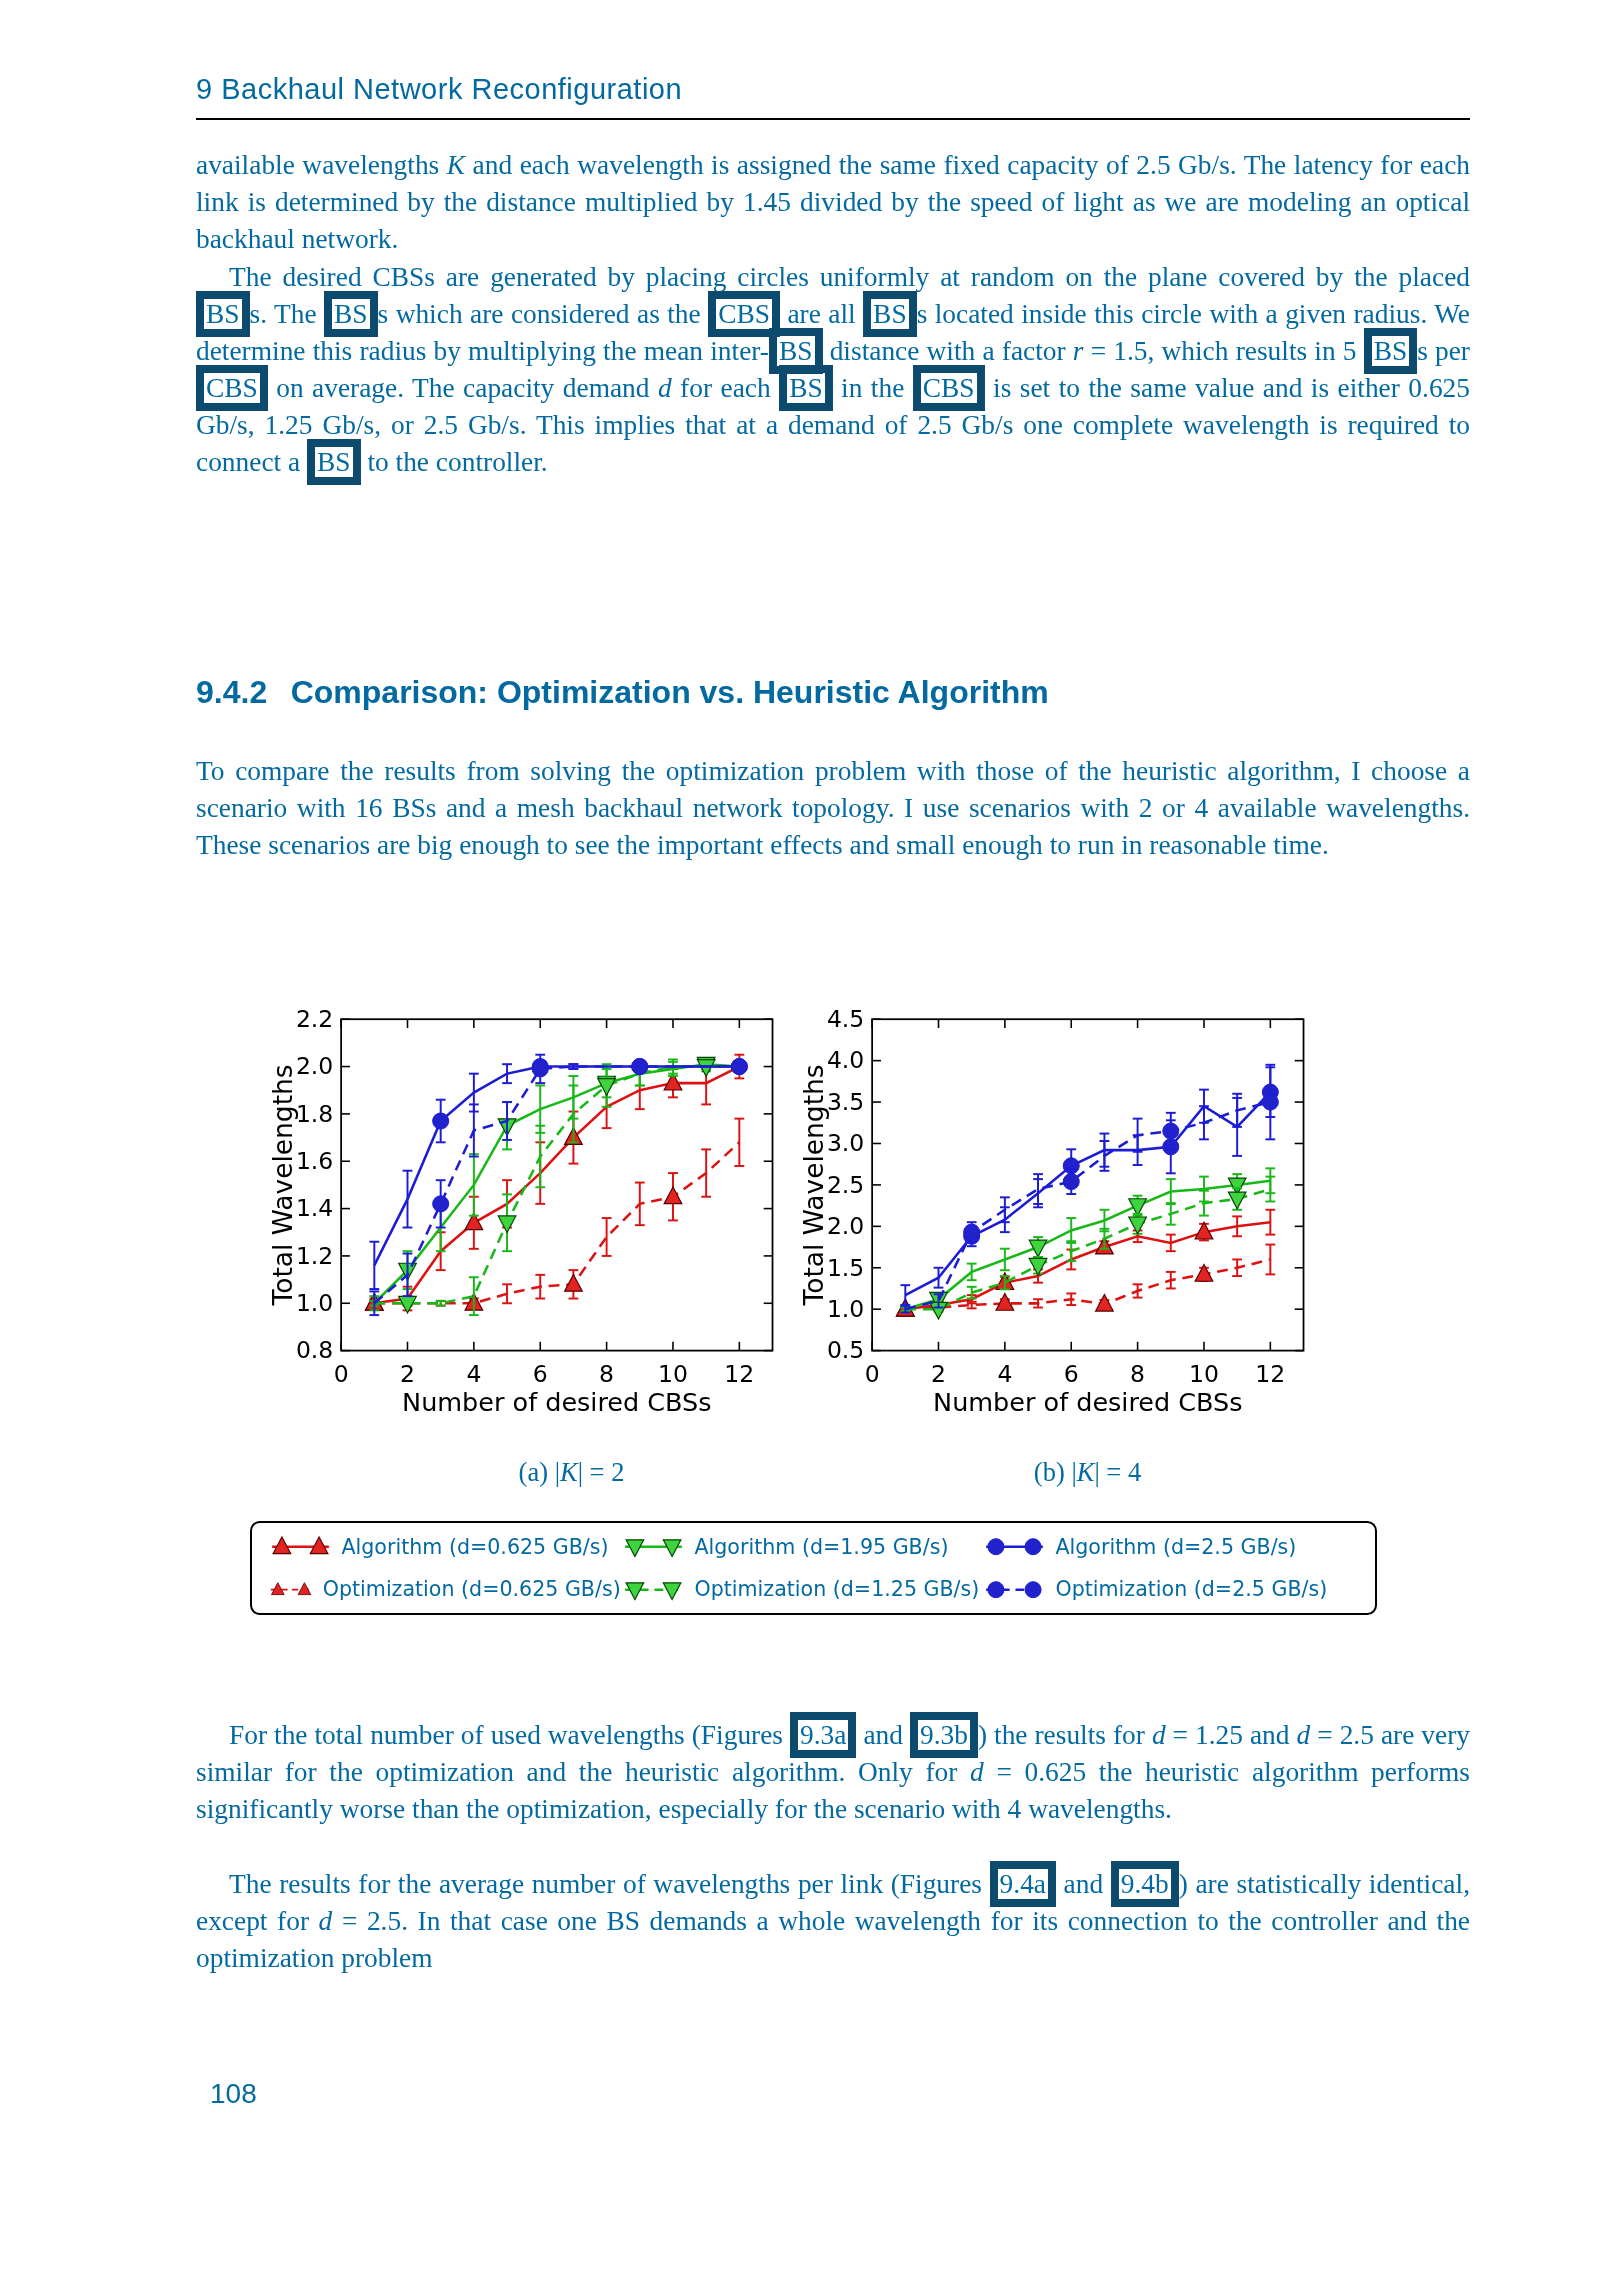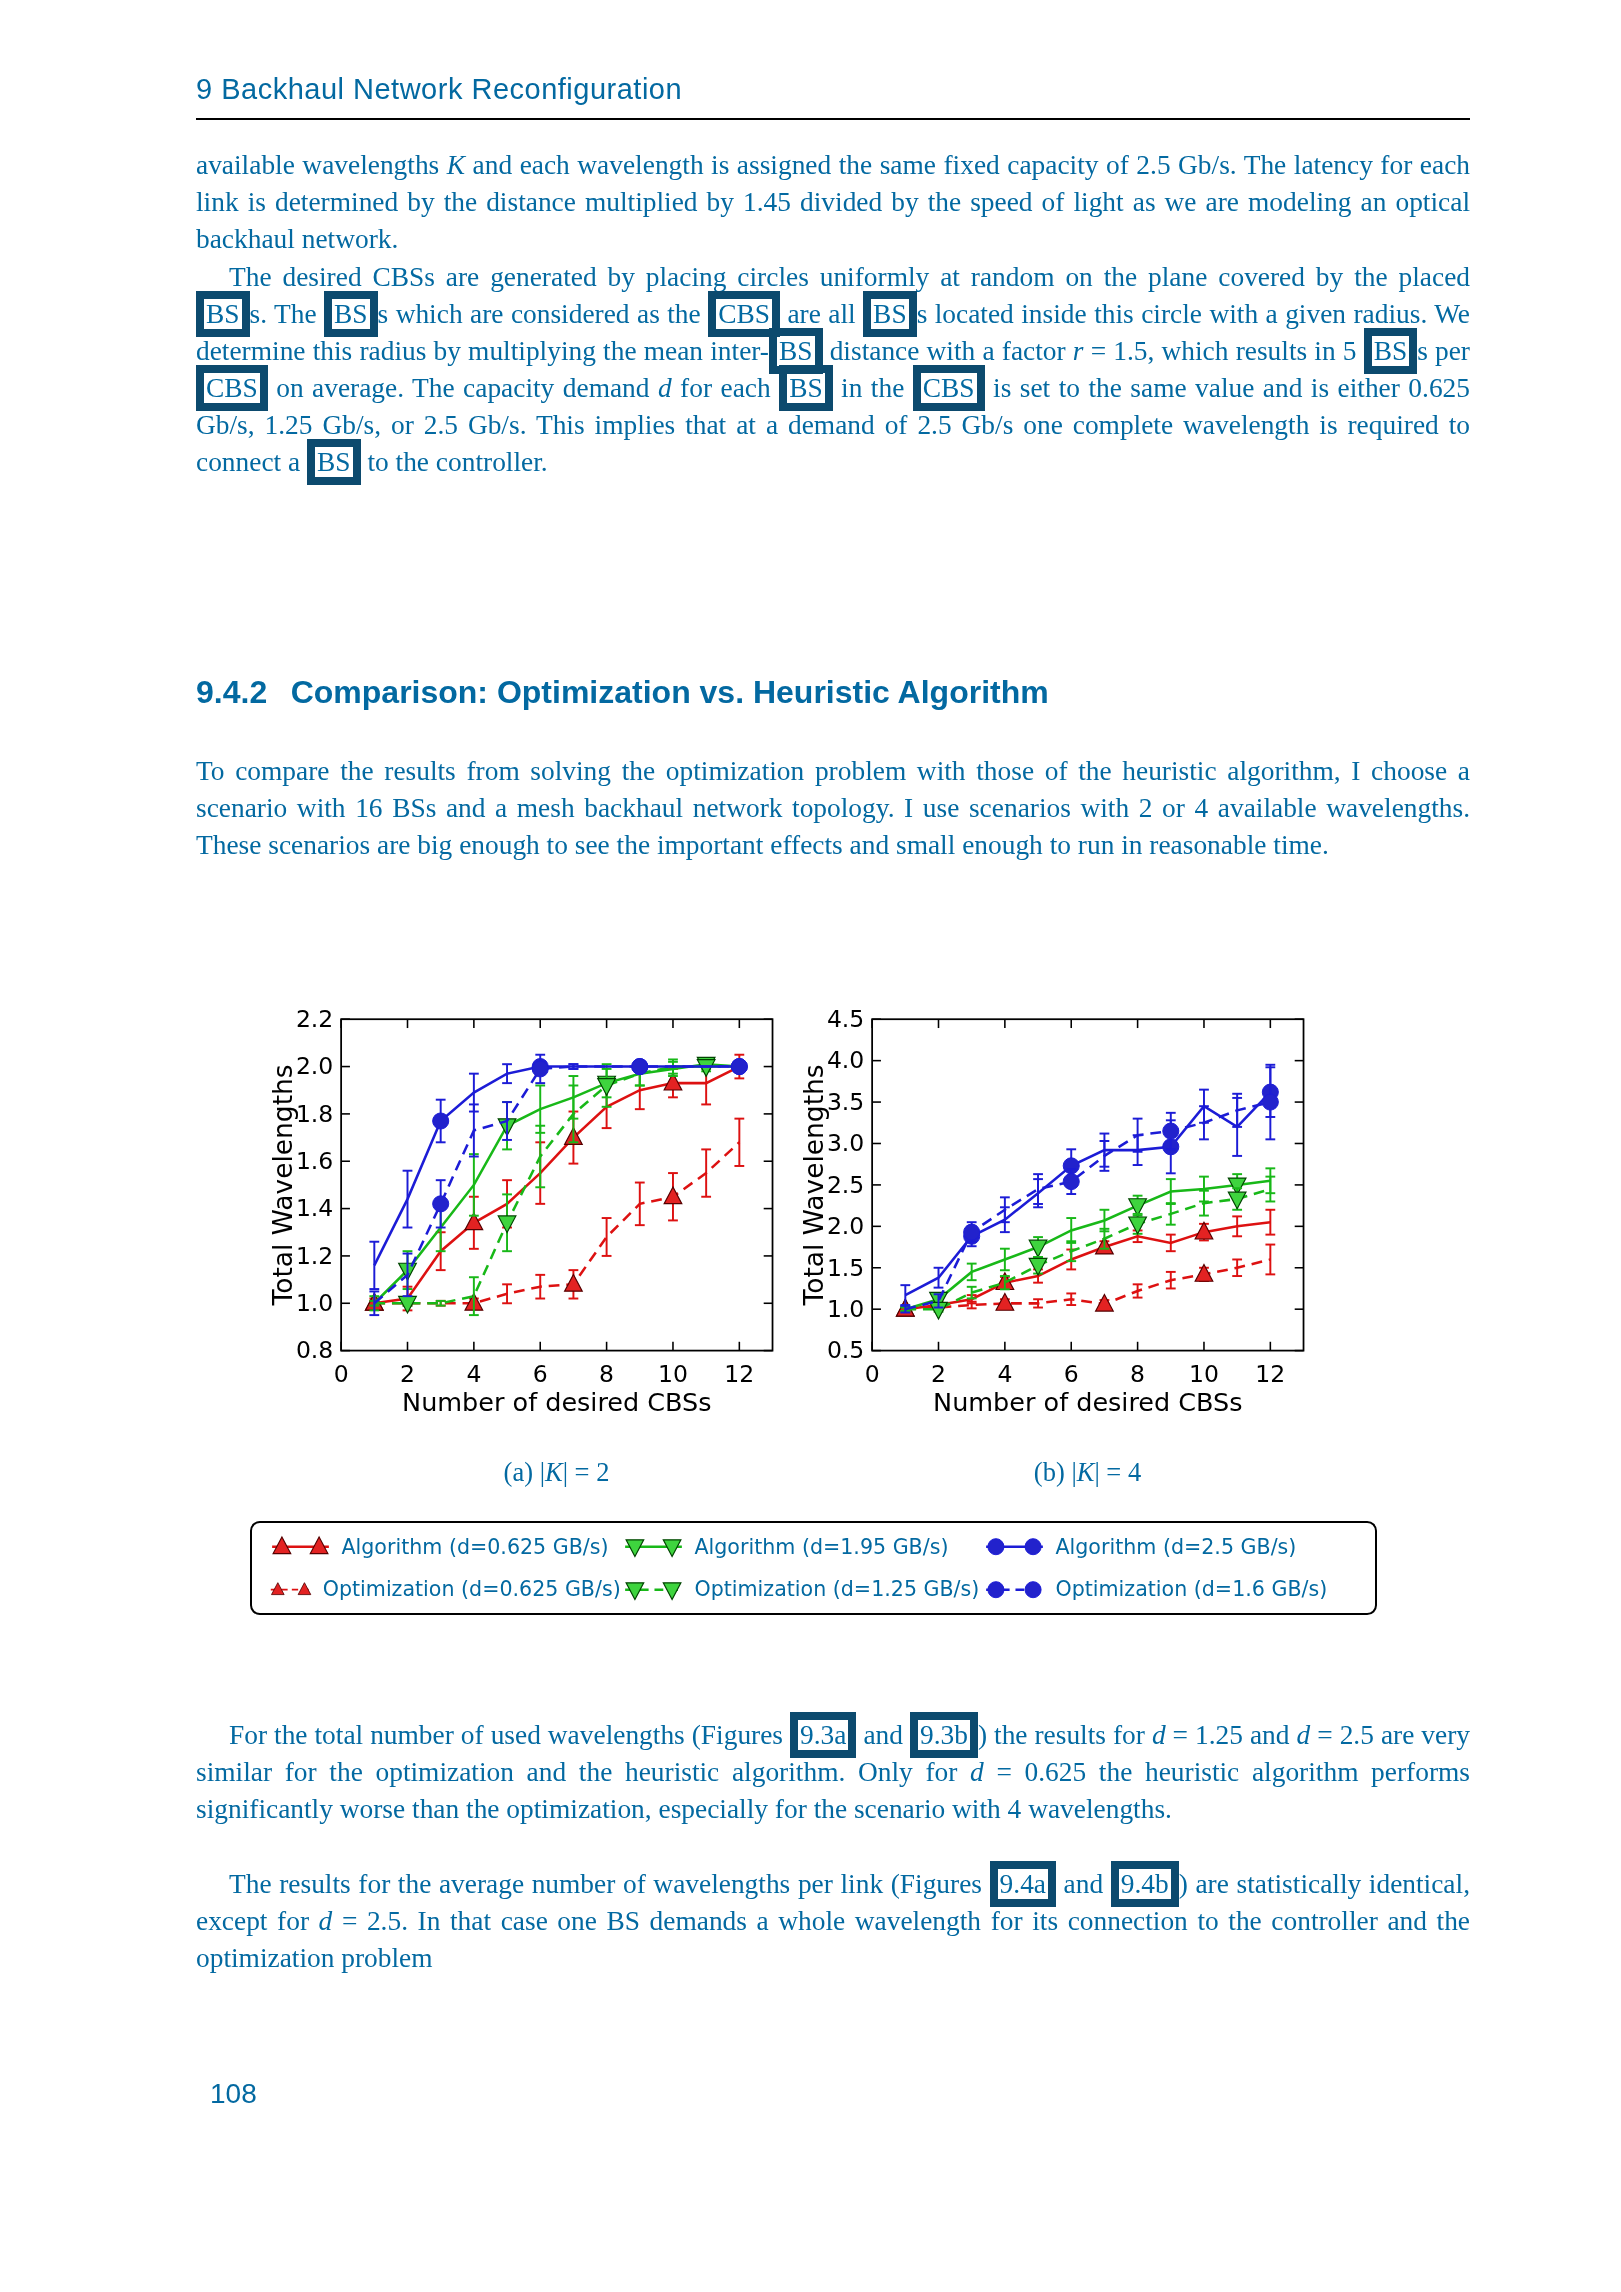--- a/index.html
+++ b/index.html
@@ -13,21 +13,21 @@
   .indent{text-indent:33px;}
   .p1{top:147px;}.p2{top:259px;}.p3{top:753px;}.p4{top:1717px;}.p5{top:1866px;}
   .it{font-style:italic;}
   .acro{border:8px solid #0c4a6e;padding:0 2px;}
   .sec{position:absolute;left:196px;top:674px;margin:0;font-family:"Liberation Sans",sans-serif;
        font-size:32px;font-weight:bold;white-space:nowrap;}
   .sec-num{margin-right:23.5px;}
   svg.chart{position:absolute;top:980px;}
   #chart-a{left:194px;} #chart-b{left:725px;}
   .subcap{position:absolute;top:1457px;font-size:26.5px;text-align:center;}
-  .cap-a{left:341px;width:431px;text-align:center;} .cap-b{left:872px;width:431px;}
+  .cap-a{left:356px;width:431px;text-align:center;} .cap-b{left:872px;width:431px;}
   .legend{position:absolute;left:250px;top:1521px;width:1127px;height:94px;background:#fff;
           border:2px solid #000;border-radius:9.8px;box-sizing:border-box;
           display:grid;grid-template-columns:353px 361px 1fr;align-content:center;row-gap:15px;
           padding:3.9px 15.7px;font-family:"DejaVu Sans",sans-serif;font-size:20.6px;}
   .leg-item{display:flex;align-items:center;gap:8.8px;white-space:nowrap;}
   .figcap{position:absolute;left:196px;top:1622px;width:1274px;text-align:center;font-size:27.4px;}
   .pagenum{position:absolute;left:210px;top:2078px;font-family:"Liberation Sans",sans-serif;font-size:28px;}
 </style>
 </head>
 <body>
@@ -677,21 +677,21 @@
           <path d="M 52 24 L 43 7 L 61 7 Z" fill="#3ed43e" stroke="#004400" stroke-width="1.2"></path>
         </svg>
         <span>Optimization (d=1.25 GB/s)</span>
       </div>
       <div class="leg-item">
         <svg width="65" height="27.4" viewBox="0 0 66 28">
           <line x1="4" y1="14" x2="62" y2="14" stroke="#1c1cd6" stroke-width="2.6" stroke-dasharray="9 6"></line>
           <circle cx="14" cy="14" r="8.2" fill="#2222cc" stroke="#1c1cd6" stroke-width="1"></circle>
           <circle cx="52" cy="14" r="8.2" fill="#2222cc" stroke="#1c1cd6" stroke-width="1"></circle>
         </svg>
-        <span>Optimization (d=1.6 GB/s)</span>
+        <span>Optimization (d=2.5 GB/s)</span>
       </div>
     </div>
 
 
   <p class="body p4 indent"><span>For the total number of used wavelengths (Figures </span><span class="acro">9.3a</span><span> and </span><span class="acro">9.3b</span><span>) the results for </span><span class="it">d</span><span> = 1.25 and </span><span class="it">d</span><span> = 2.5 are very similar for the optimization and the heuristic algorithm. Only for </span><span class="it">d</span><span> = 0.625 the heuristic algorithm performs significantly worse than the optimization, especially for the scenario with 4 wavelengths.</span></p>
   <p class="body p5 indent"><span>The results for the average number of wavelengths per link (Figures </span><span class="acro">9.4a</span><span> and </span><span class="acro">9.4b</span><span>) are statistically identical, except for </span><span class="it">d</span><span> = 2.5. In that case one BS demands a whole wavelength for its connection to the controller and the optimization problem</span></p>
 
   <div class="pagenum">108</div>
 </div>
 

